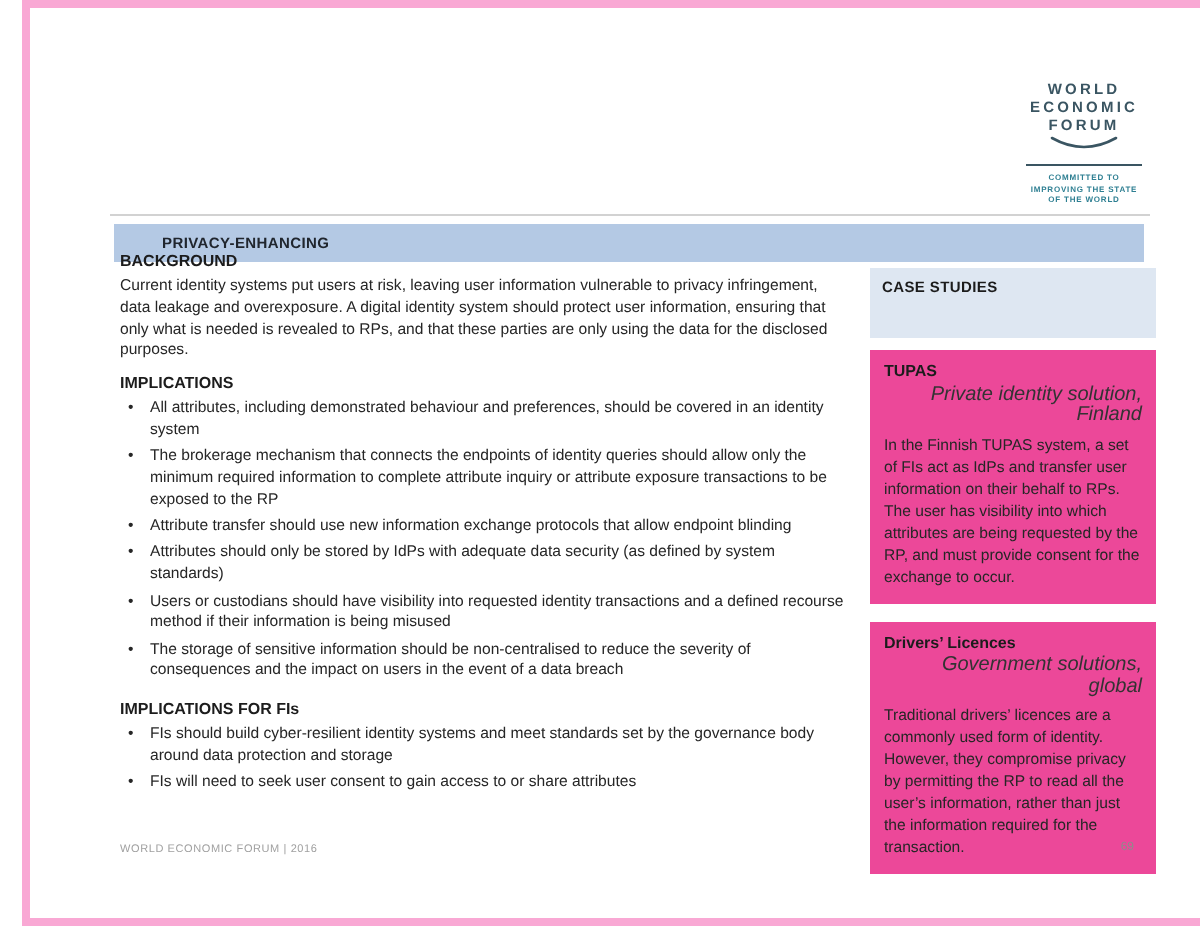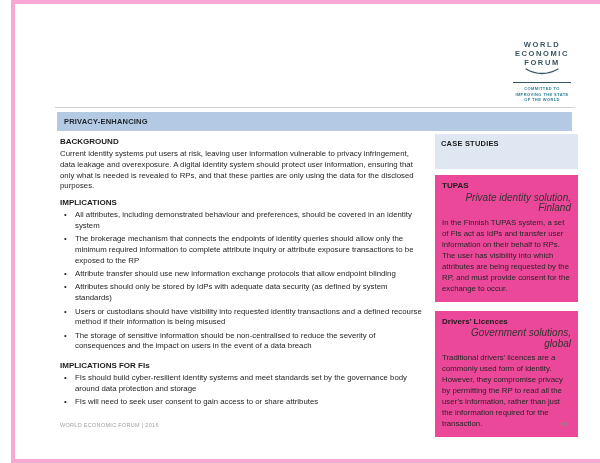--- a/index.html
+++ b/index.html
@@ -13,24 +13,24 @@
   .logo-word{font-size:7.5px;font-weight:bold;letter-spacing:1.6px;line-height:9px;}
   .logo-swoosh{display:block;margin:1px auto 0;}
   .logo-rule{border-top:1px solid #3a5562;margin:5px 10px 3px;}
   .logo-tagline{font-size:4px;font-weight:bold;letter-spacing:.4px;line-height:5.5px;color:#2e7f92;}
   
   .title{position:absolute;left:48px;top:62px;width:440px;
     font-size:11px;font-weight:bold;color:#1c1c1c;line-height:17px;}
   .title-divider{position:absolute;left:40px;right:32px;top:103px;border-top:1px solid #d2d2d2;}
   
   .banner{position:absolute;left:42px;right:35px;top:108px;height:19px;
-    background:#b4c9e4;display:flex;align-items:center;box-sizing:border-box;padding-left:7px;
+    background:#b4c9e4;display:flex;align-items:center;box-sizing:border-box;padding-left:24px;
     font-size:7.5px;font-weight:bold;color:#20262e;letter-spacing:.2px;}
   
-  .left-col{position:absolute;left:45px;top:133px;width:366px;}
+  .left-col{position:absolute;left:45px;top:122px;width:366px;}
   .sec-heading{font-size:8px;font-weight:bold;color:#1c1c1c;margin:0 0 3px 0;}
   .left-col .gap{height:6px;}
   .body-text{font-size:7.8px;line-height:10.8px;margin:0;color:#262626;}
   ul.bullets{list-style:none;margin:2px 0 0 0;padding:0;}
   ul.bullets li{position:relative;padding-left:15px;margin-bottom:2.5px;
     font-size:7.8px;line-height:10.8px;color:#262626;}
   ul.bullets li::before{content:"\2022";position:absolute;left:4px;top:0;}
   
   .right-col{position:absolute;left:420px;width:143px;top:130px;}
   .case-header{background:#dee7f2;font-size:7.5px;font-weight:bold;color:#1c1c1c;

